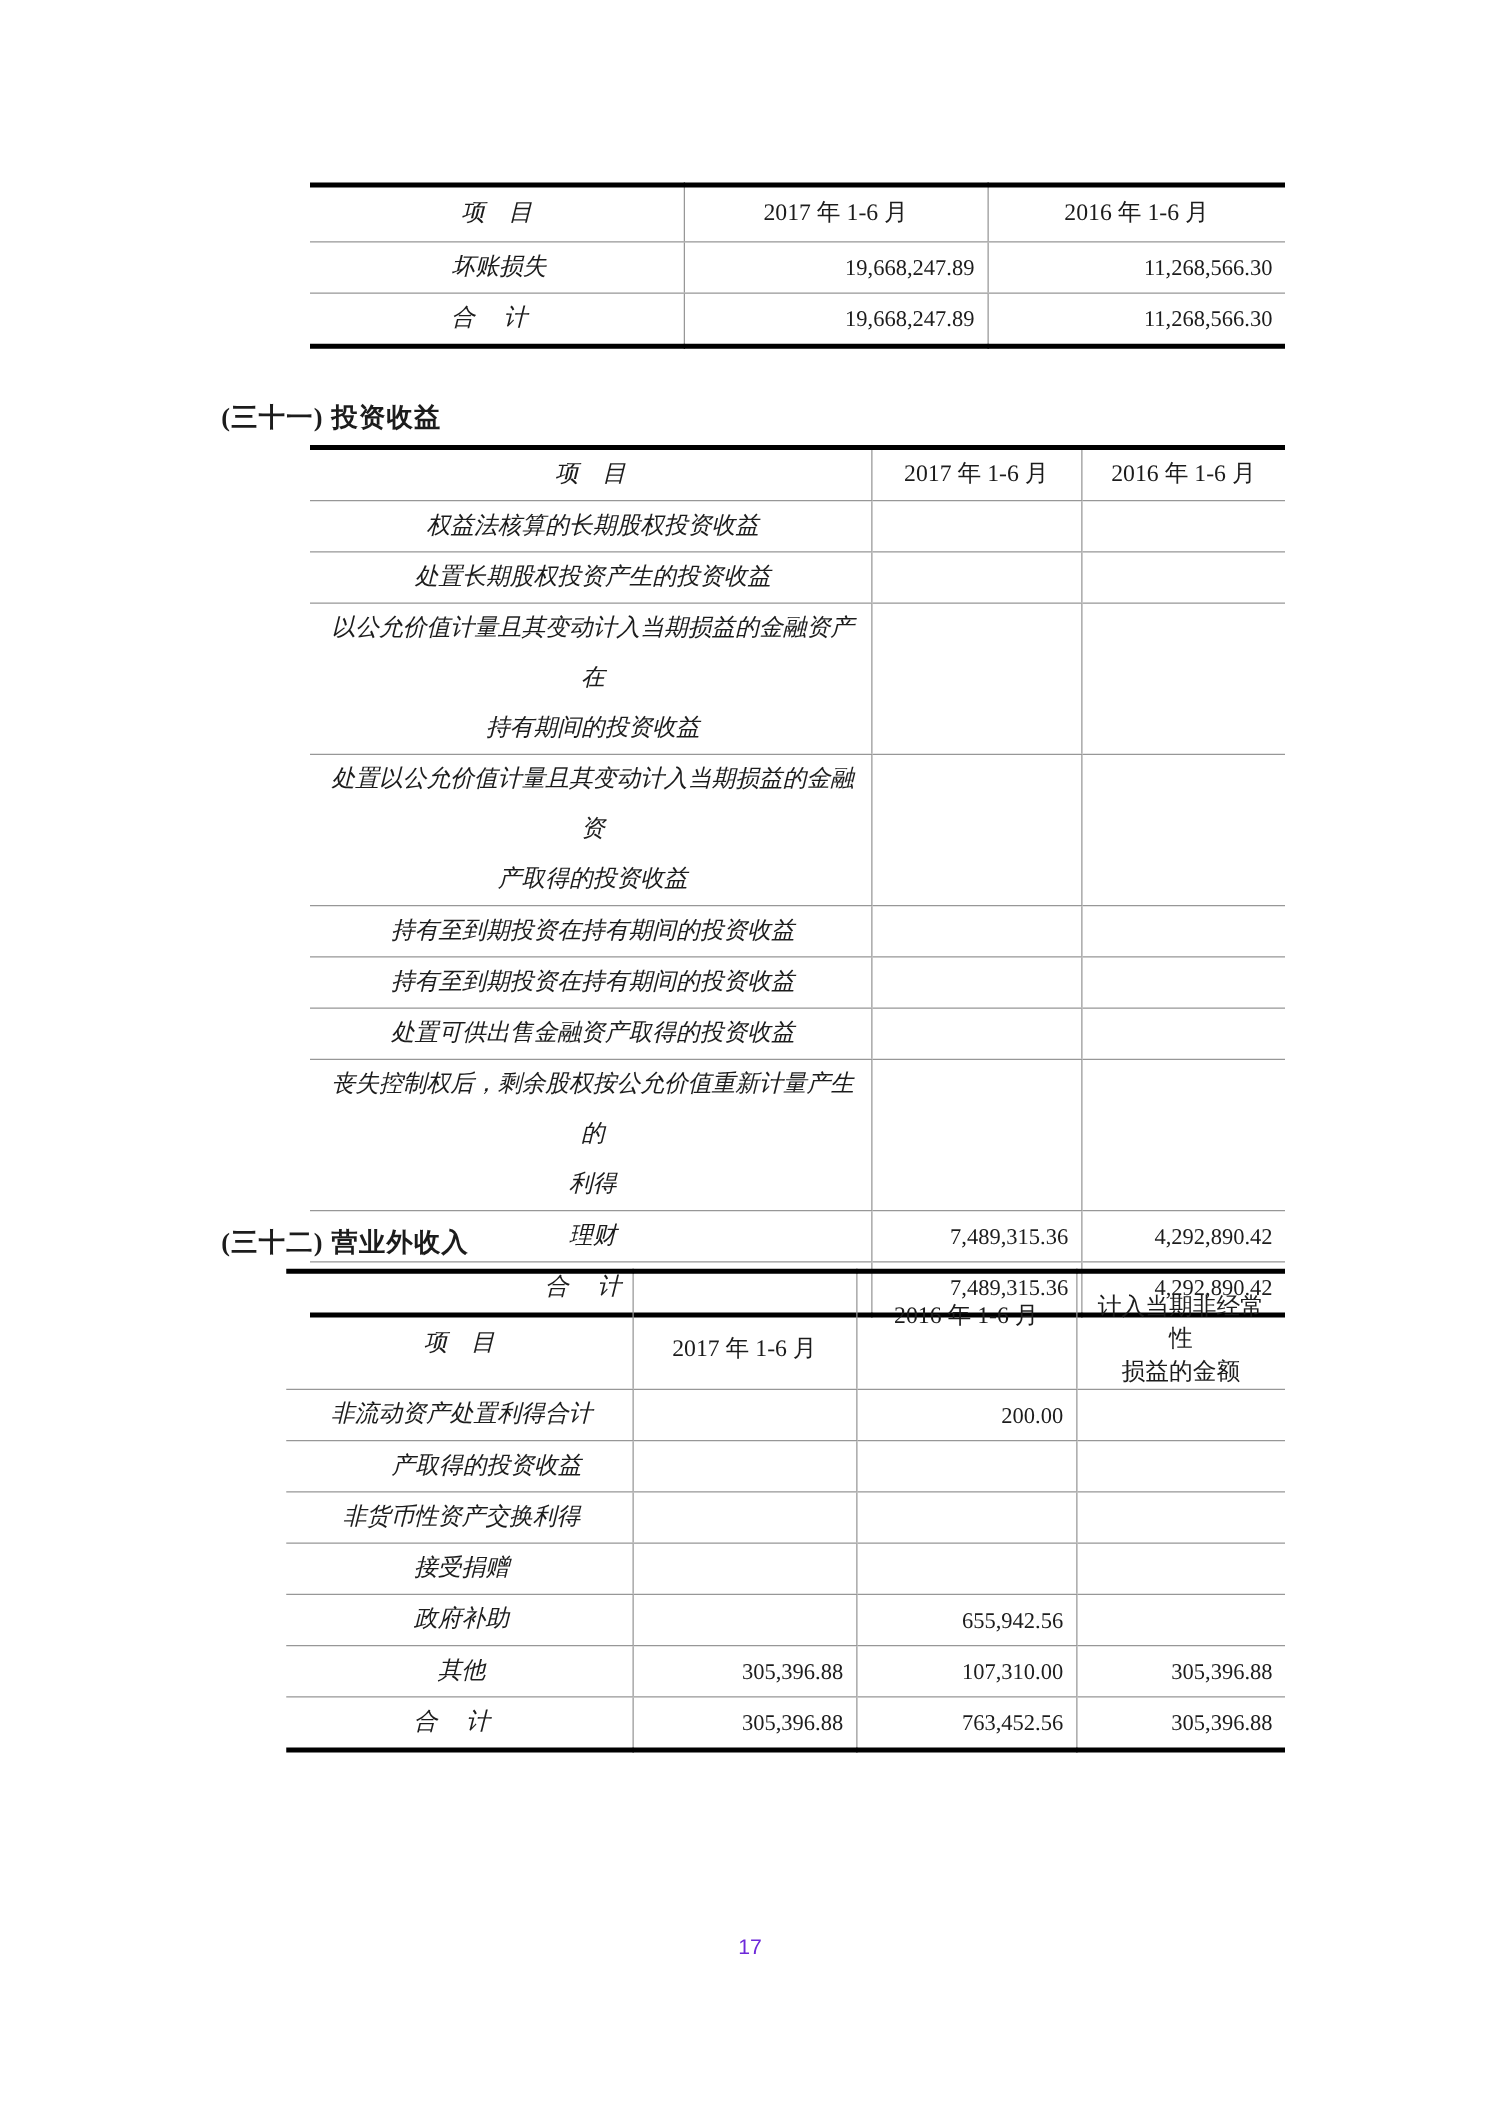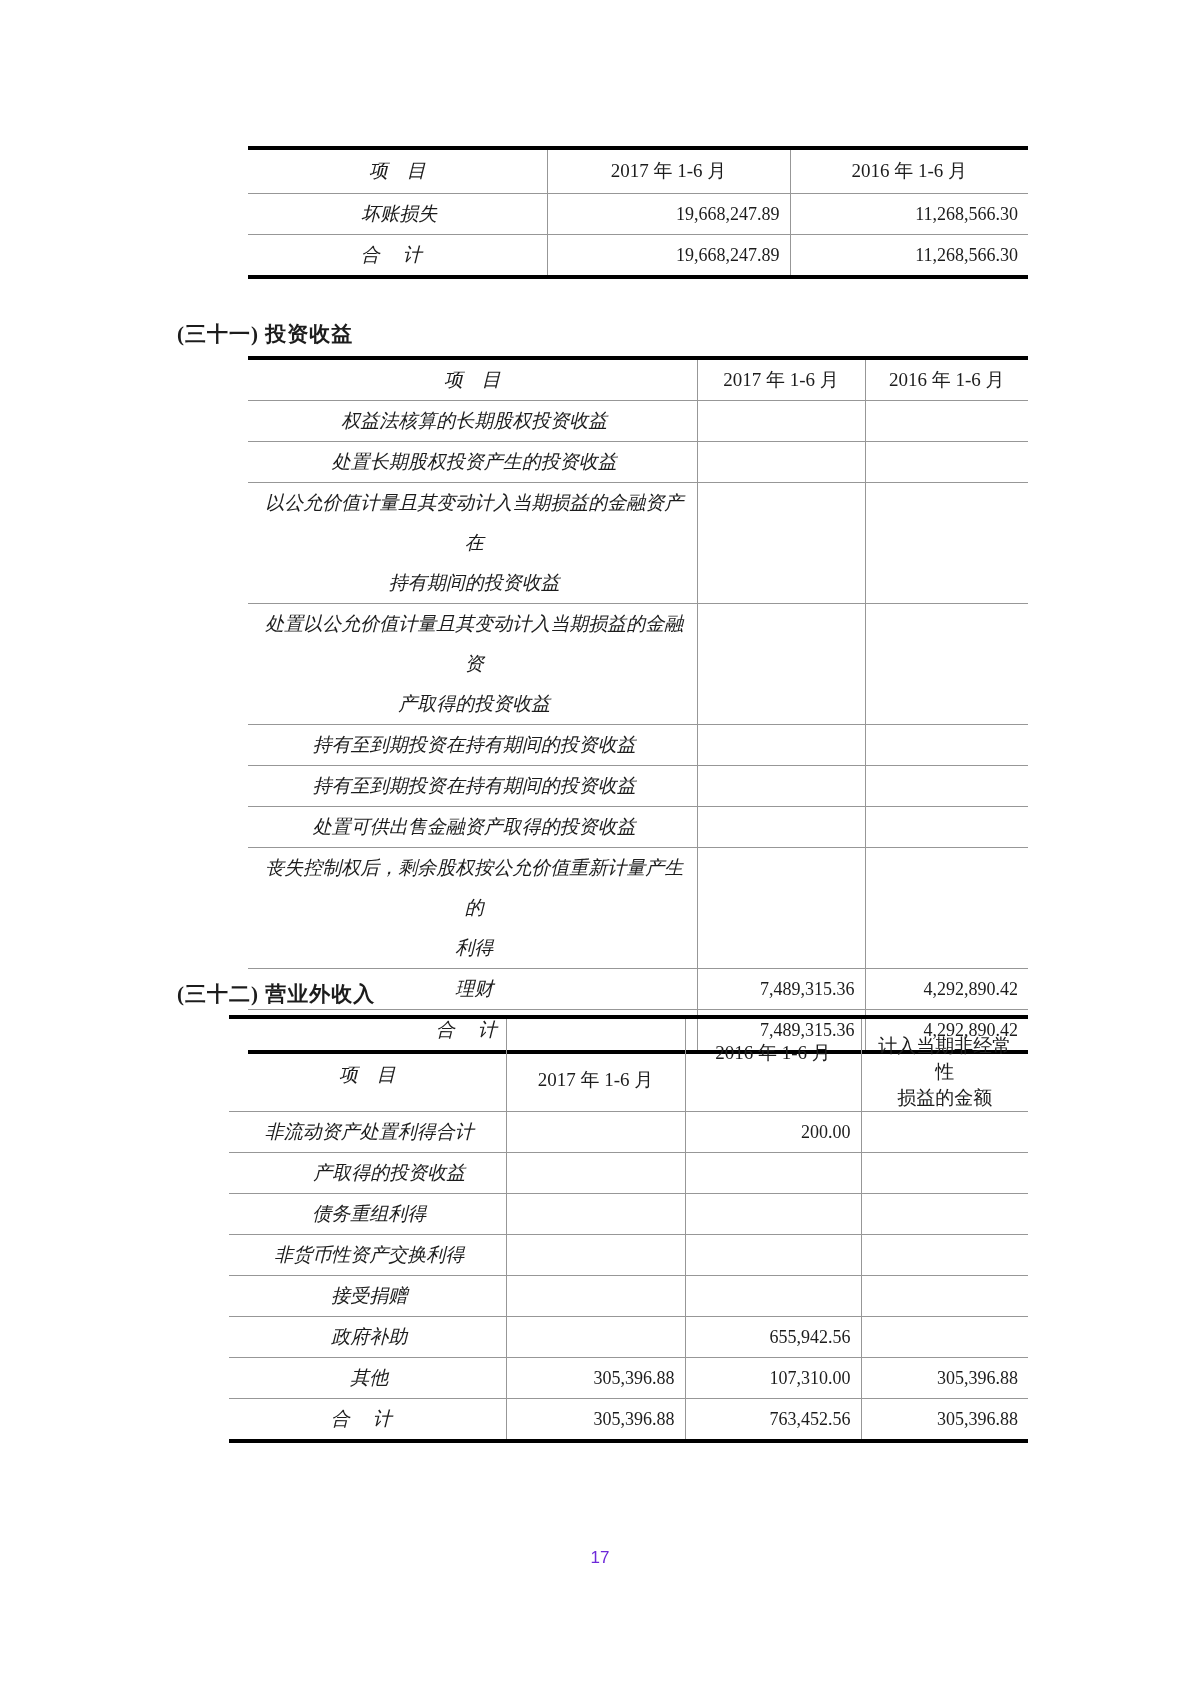--- a/index.html
+++ b/index.html
@@ -210,26 +210,20 @@
           <td class="val">200.00</td>
           <td class="val"></td>
         </tr>
         <tr style="height: 41px;">
           <td class="item ind">产取得的投资收益</td>
           <td class="val"></td>
           <td class="val"></td>
           <td class="val"></td>
         </tr>
         <tr style="height: 41px;">
-          <td class="item">债务重组利得</td>
-          <td class="val"></td>
-          <td class="val"></td>
-          <td class="val"></td>
-        </tr>
-        <tr style="height: 41px;">
           <td class="item">非货币性资产交换利得</td>
           <td class="val"></td>
           <td class="val"></td>
           <td class="val"></td>
         </tr>
         <tr style="height: 41px;">
           <td class="item">接受捐赠</td>
           <td class="val"></td>
           <td class="val"></td>
           <td class="val"></td>

